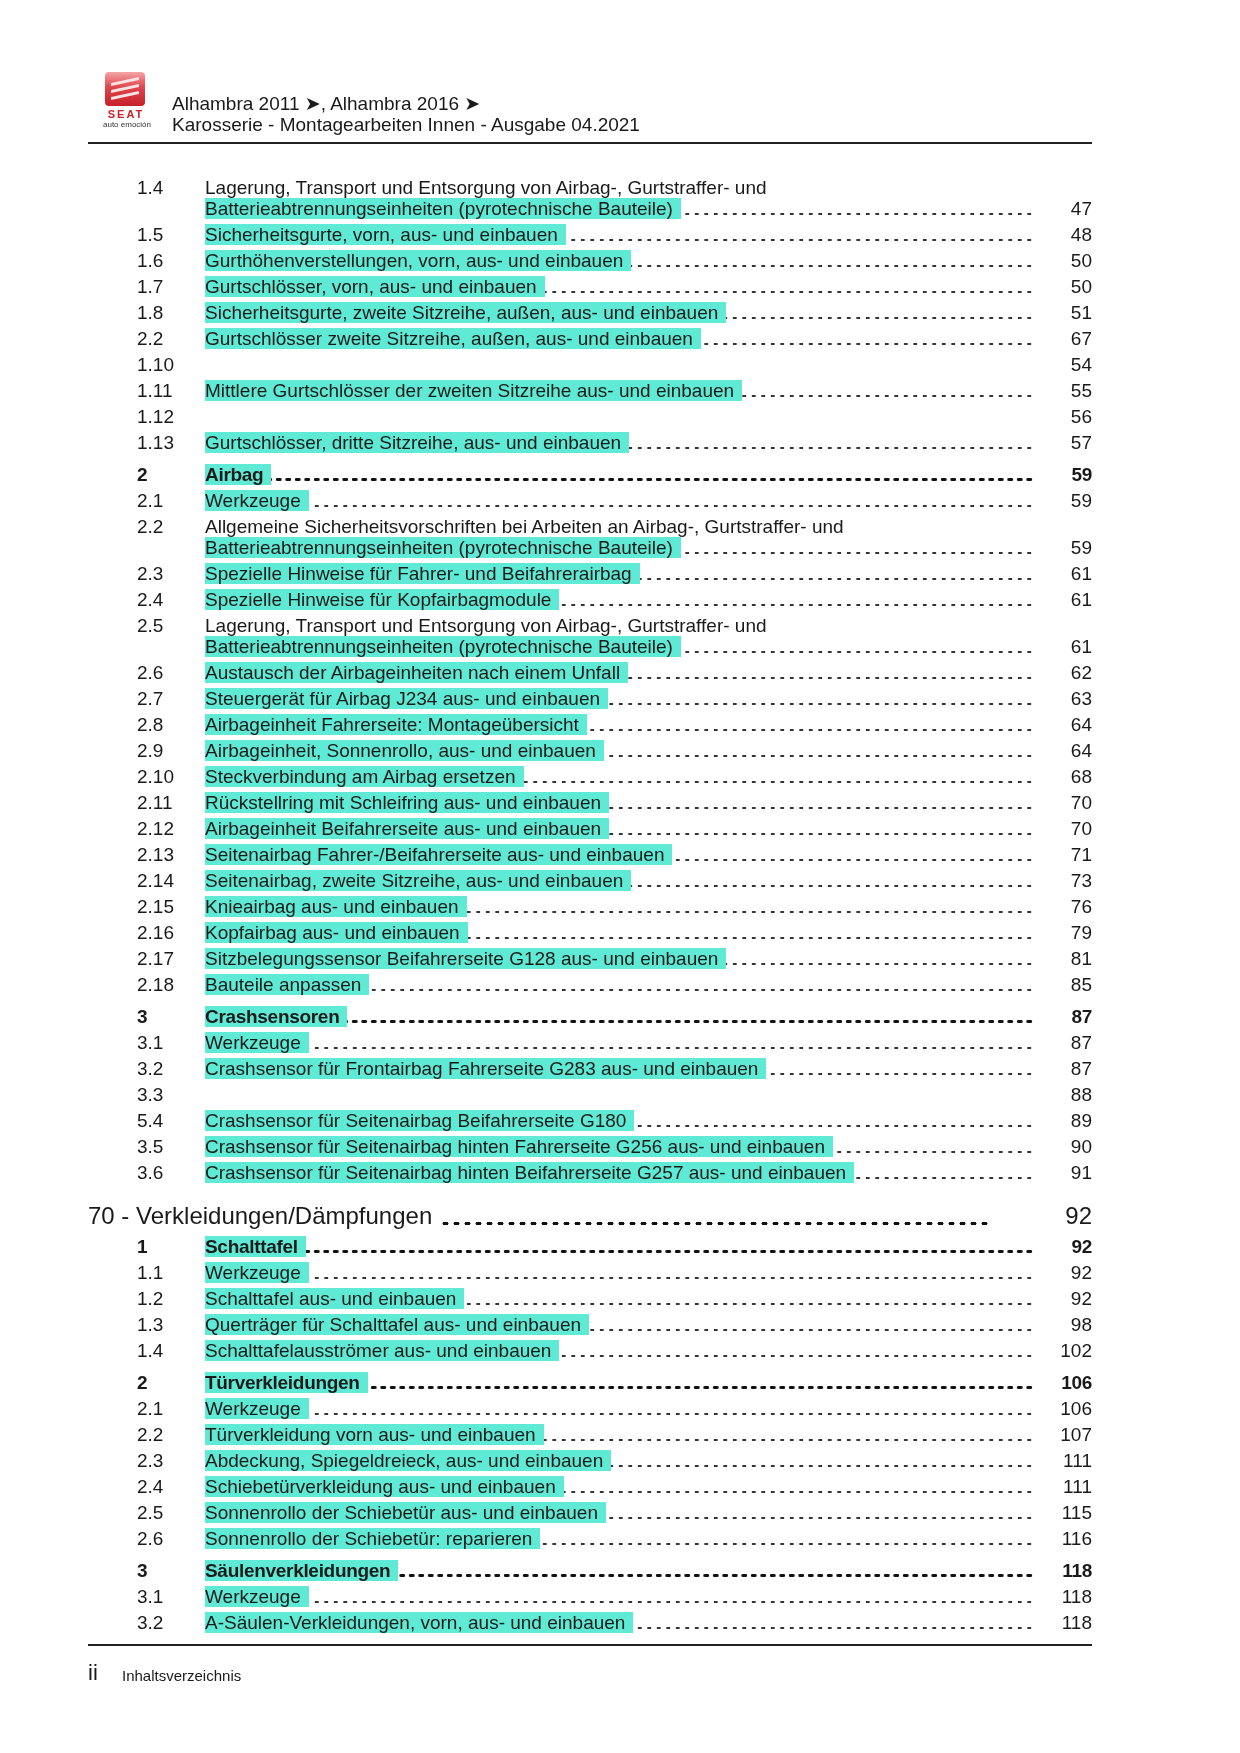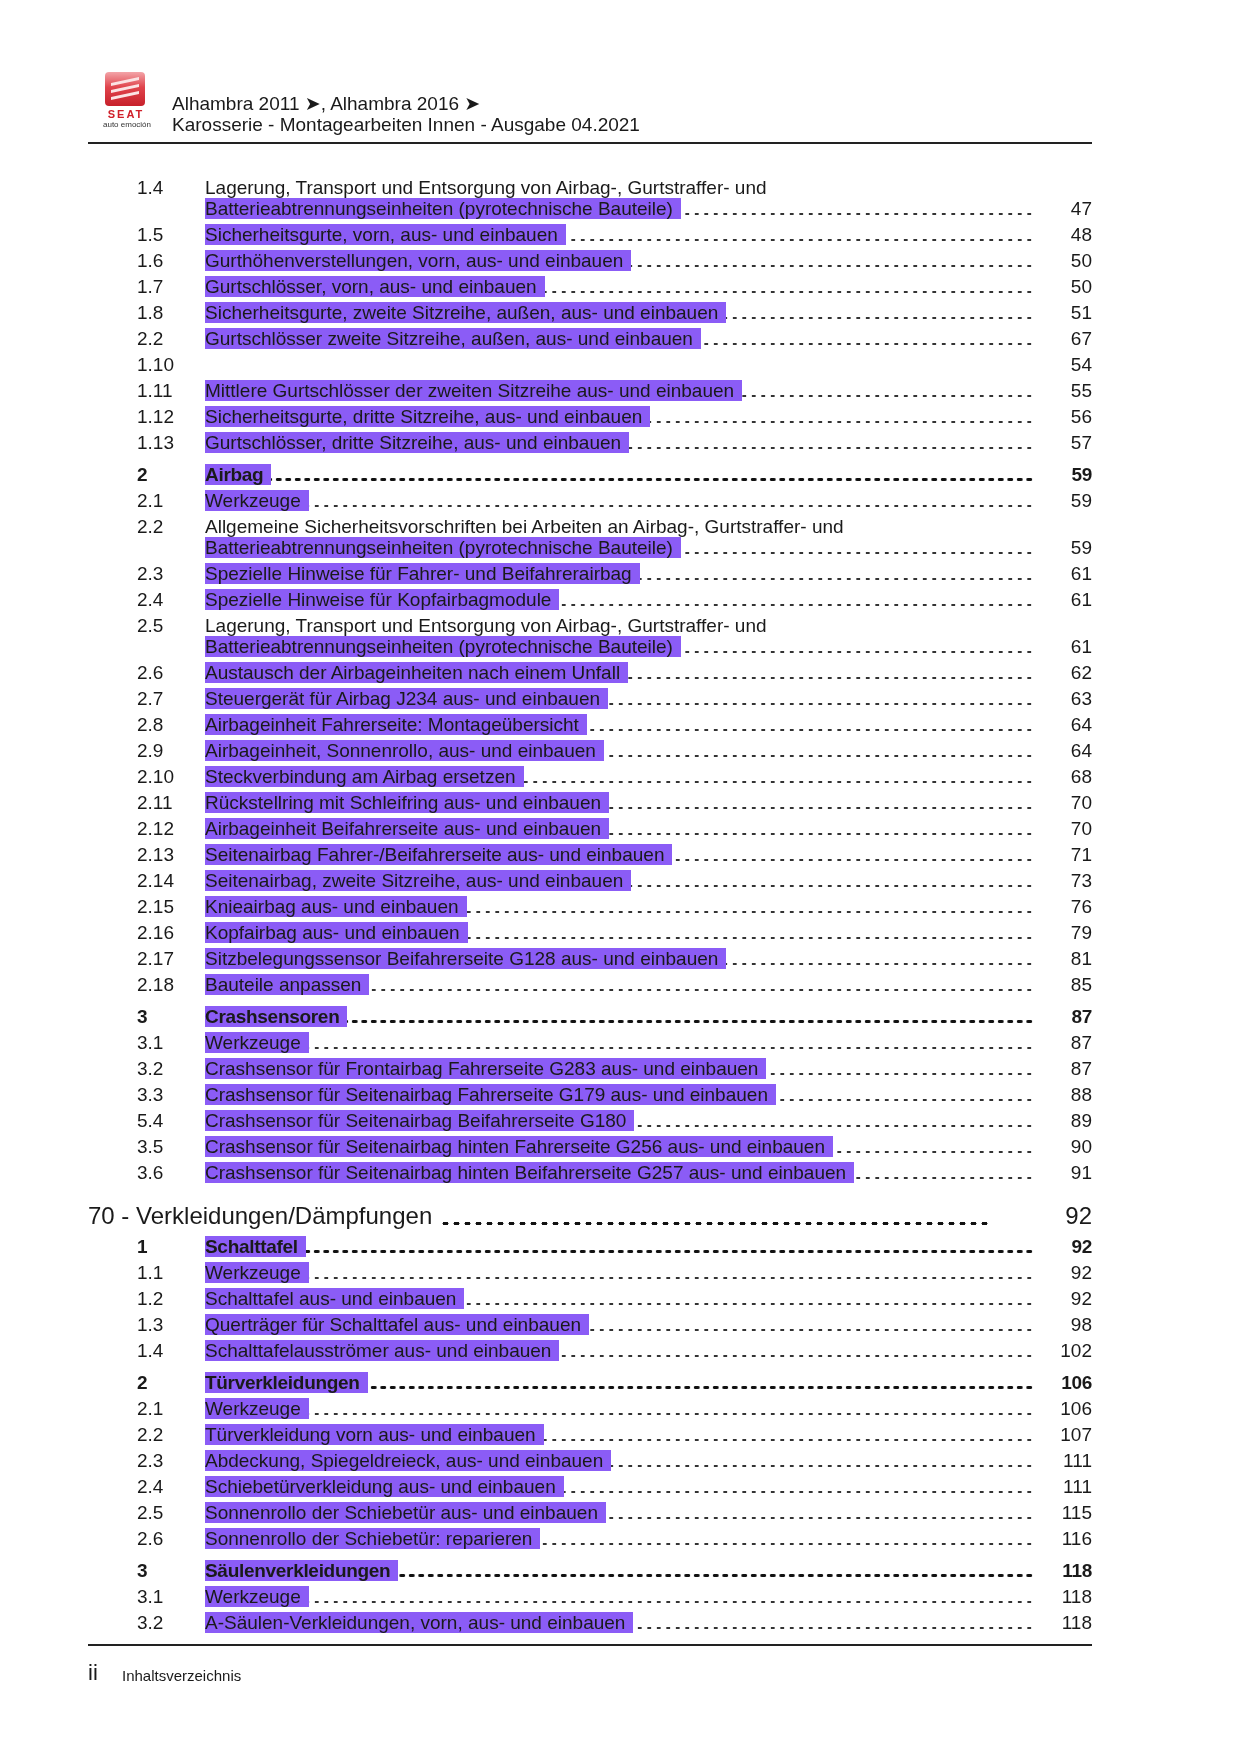--- a/index.html
+++ b/index.html
@@ -19,21 +19,21 @@
   .title1, .title2 { position: absolute; left: 84px; font-size: 19px; color: #1a1a1a; white-space: nowrap; }
   .title1 { top: 26px; }
   .title2 { top: 48px; }
   .rule-top { position: absolute; left: 88px; top: 142px; width: 1004px; height: 2px; background: #222; }
   .rule-bottom { position: absolute; left: 88px; top: 1644px; width: 1004px; height: 2px; background: #222; }
 
   .toc { position: absolute; left: 0; top: 0; width: 1240px; }
   .row { position: absolute; left: 137px; width: 955px; font-size: 19px; line-height: 21px; }
   .row .num { position: absolute; left: 0; top: 0; }
   .row .title { position: absolute; left: 68px; top: 0; right: 58px; white-space: nowrap; overflow: hidden; }
-  .row .title .txt { background: #8b5cf6; padding-right: 8px; position: relative; z-index: 1; }
+  .row .title .txt { background: #5eead4; padding-right: 8px; position: relative; z-index: 1; }
   .row .title .lead { position: absolute; left: 0; right: 0; bottom: 4px; height: 2px;
      background-image: radial-gradient(circle, #333 45%, transparent 50%);
      background-size: 9.5px 2px; background-repeat: repeat-x; background-position: right bottom; }
   .row .line1 { display: block; white-space: nowrap; }
   .row .page { position: absolute; right: 0; top: 0; text-align: right; }
   .row.section { font-weight: bold; letter-spacing: -0.3px; }
   .row.section .lead { height: 3px; background-image: radial-gradient(circle, #111 50%, transparent 55%);
      background-size: 9.5px 3px; }
   .row.multi { height: 42px; }
   .row.multi .title { top: 21px; }
@@ -104,21 +104,21 @@
       <span class="title"><span class="lead"></span></span>
       <span class="page">54</span>
     </div>
     <div class="row" style="top: 380px;">
       <span class="num">1.11</span>
       <span class="title"><span class="lead"></span><span class="txt">Mittlere Gurtschlösser der zweiten Sitzreihe aus- und einbauen</span></span>
       <span class="page">55</span>
     </div>
     <div class="row" style="top: 406px;">
       <span class="num">1.12</span>
-      <span class="title"><span class="lead"></span><span class="txt">Sicherheitsgurte, dritte Sitzreihe, aus- und einbauen</span></span>
+      <span class="title"><span class="lead"></span></span>
       <span class="page">56</span>
     </div>
     <div class="row" style="top: 432px;">
       <span class="num">1.13</span>
       <span class="title"><span class="lead"></span><span class="txt">Gurtschlösser, dritte Sitzreihe, aus- und einbauen</span></span>
       <span class="page">57</span>
     </div>
     <div class="row section" style="top: 464px;">
       <span class="num">2</span>
       <span class="title"><span class="lead"></span><span class="txt">Airbag</span></span>
@@ -226,21 +226,21 @@
       <span class="title"><span class="lead"></span><span class="txt">Werkzeuge</span></span>
       <span class="page">87</span>
     </div>
     <div class="row" style="top: 1058px;">
       <span class="num">3.2</span>
       <span class="title"><span class="lead"></span><span class="txt">Crashsensor für Frontairbag Fahrerseite G283 aus- und einbauen</span></span>
       <span class="page">87</span>
     </div>
     <div class="row" style="top: 1084px;">
       <span class="num">3.3</span>
-      <span class="title"><span class="lead"></span><span class="txt">Crashsensor für Seitenairbag Fahrerseite G179 aus- und einbauen</span></span>
+      <span class="title"><span class="lead"></span></span>
       <span class="page">88</span>
     </div>
     <div class="row" style="top: 1110px;">
       <span class="num">5.4</span>
       <span class="title"><span class="lead"></span><span class="txt">Crashsensor für Seitenairbag Beifahrerseite G180</span></span>
       <span class="page">89</span>
     </div>
     <div class="row" style="top: 1136px;">
       <span class="num">3.5</span>
       <span class="title"><span class="lead"></span><span class="txt">Crashsensor für Seitenairbag hinten Fahrerseite G256 aus- und einbauen</span></span>

